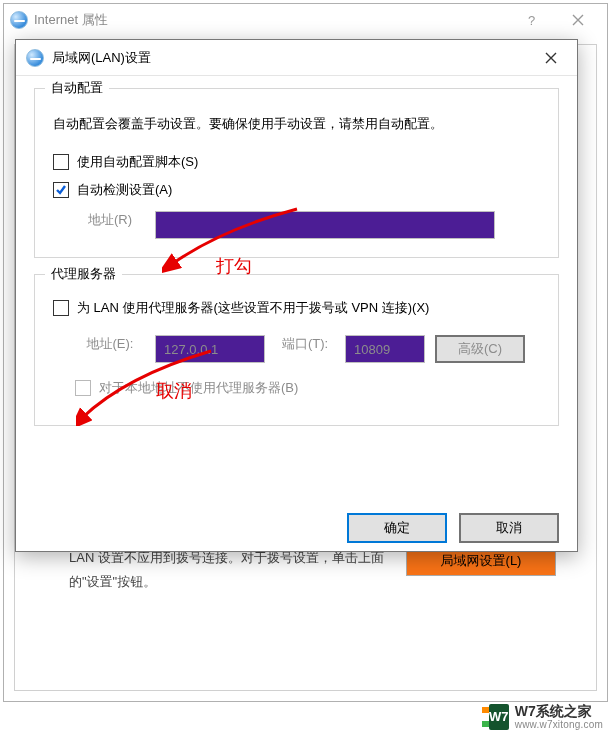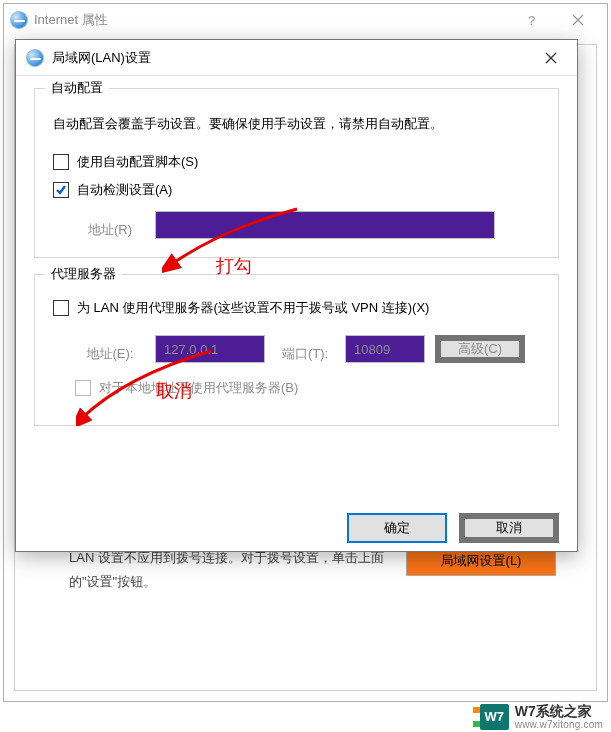--- a/index.html
+++ b/index.html
@@ -150,21 +150,21 @@
     border: 1px solid #333;
     background: #fff;
     display: inline-flex; align-items: center; justify-content: center;
     flex-shrink: 0;
   }
   .cb.disabled { border-color: #b9b9b9; }
   .cb.checked svg { width: 12px; height: 12px; stroke: #0b5ed7; stroke-width: 2.4; fill: none; }
 
   .field-row {
     display: flex;
-    align-items: flex-end;
+    align-items: flex-start;
     gap: 10px;
     margin-top: 12px;
   }
   .lbl {
     width: 70px;
     text-align: center;
     color: #8c8c8c;
   }
   .tbox {
     height: 28px;
@@ -174,21 +174,21 @@
     color: #8c8c8c;
     display: flex; align-items: center;
   }
   .tbox.long { flex: 1; max-width: 340px; }
   .tbox.mid { width: 110px; }
   .tbox.short { width: 80px; }
   .btn {
     height: 28px;
     min-width: 90px;
     background: #e1e1e1;
-    border: 6px solid #737373;
+    border: 2px solid #737373;
     display: inline-flex; align-items: center; justify-content: center;
     padding: 0 14px;
   }
   .btn.disabled { color: #8c8c8c; }
   .disabled-text { color: #8c8c8c; }
 
   .modal-footer {
     position: absolute;
     right: 18px;
     bottom: 8px;
@@ -236,22 +236,22 @@
   
   .watermark {
     position: absolute;
     right: 8px;
     bottom: 2px;
     display: flex;
     align-items: center;
     gap: 6px;
   }
   .wm-logo {
-    width: 29px; height: 26px;
-    background: #0f766e;
+    width: 20px; height: 26px;
+    background: #14532d;
     color: #fff;
     font-weight: bold;
     font-family: Arial, sans-serif;
     display: flex; align-items: center; justify-content: center;
     position: relative;
     border-radius: 2px;
   }
   .wm-logo::before {
     content: "";
     position: absolute;

